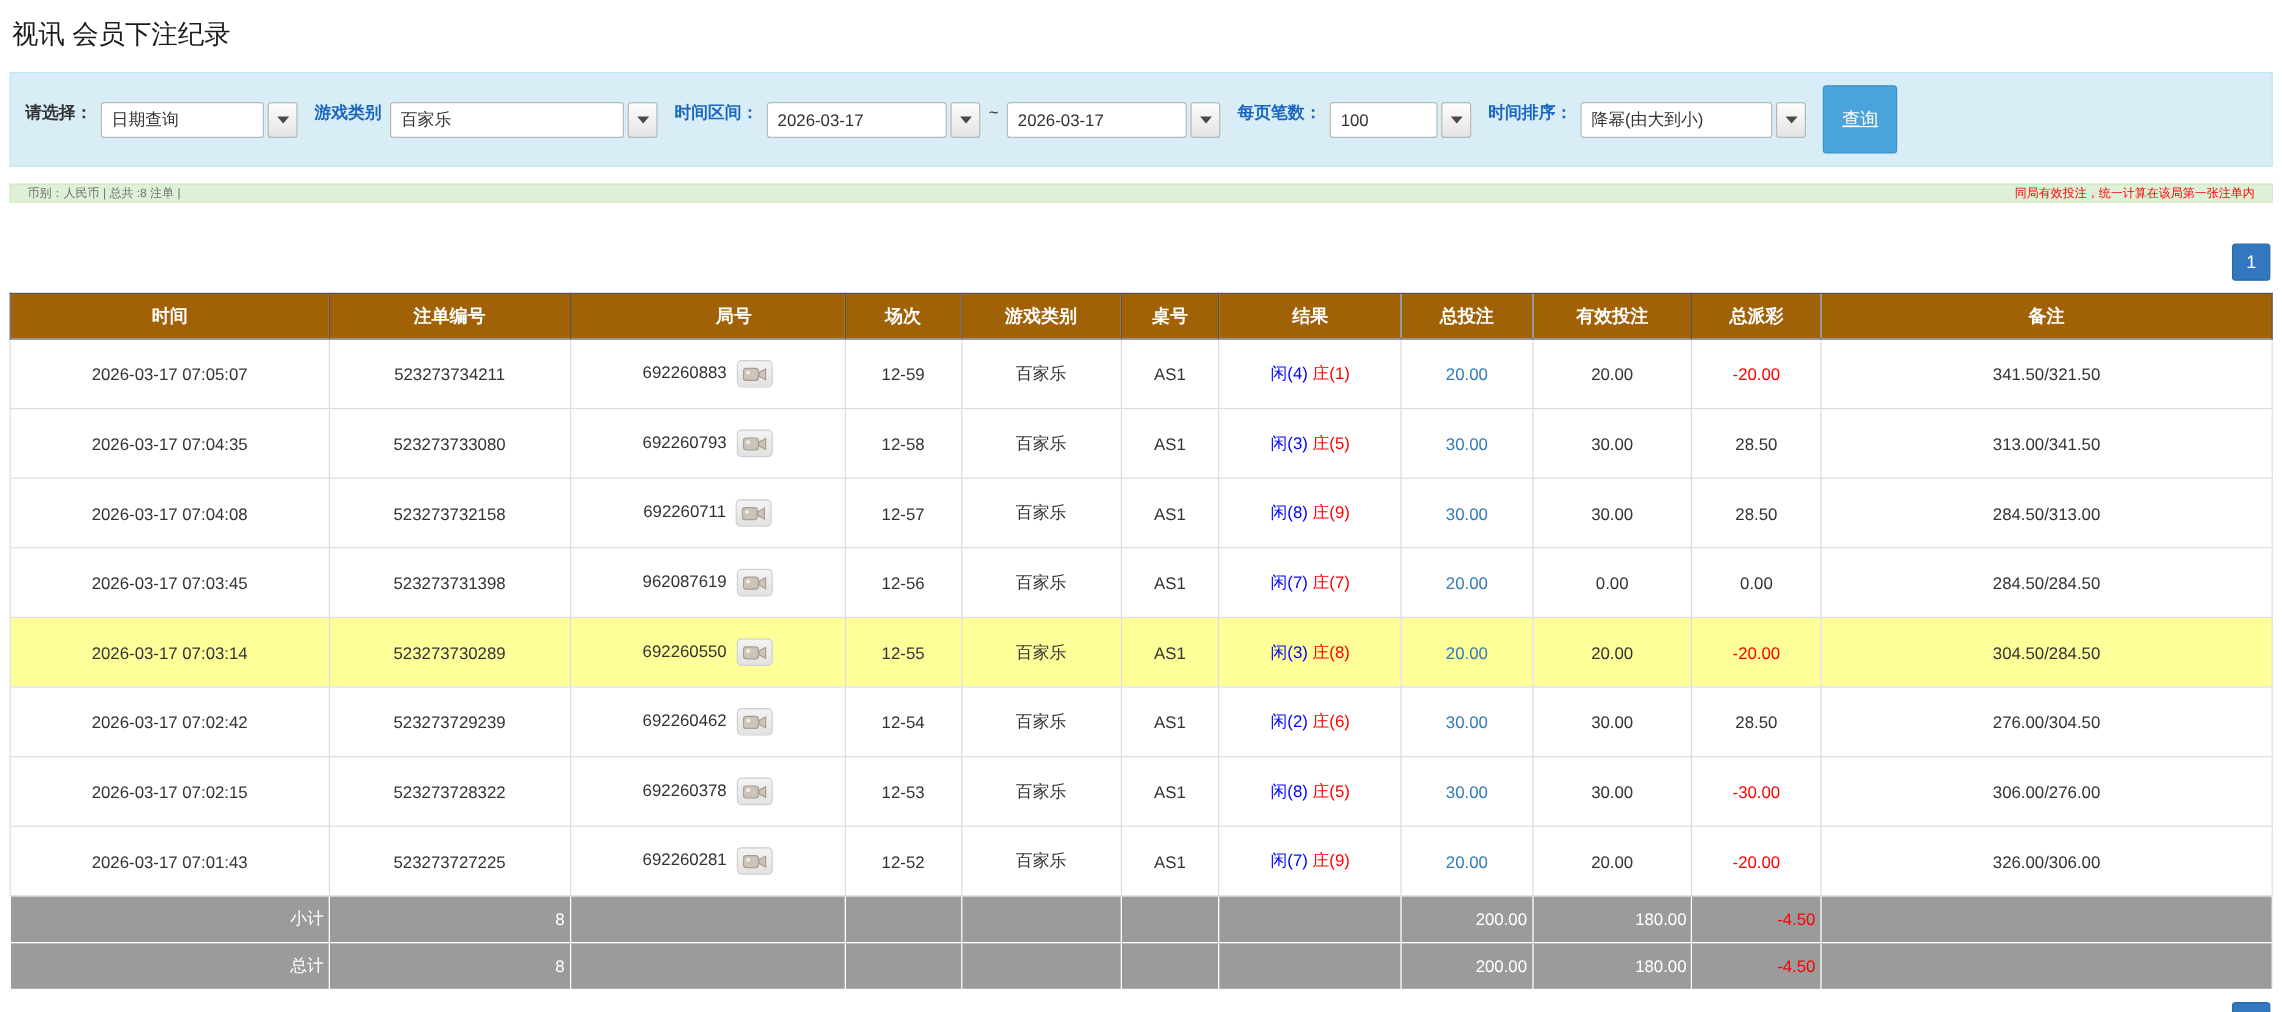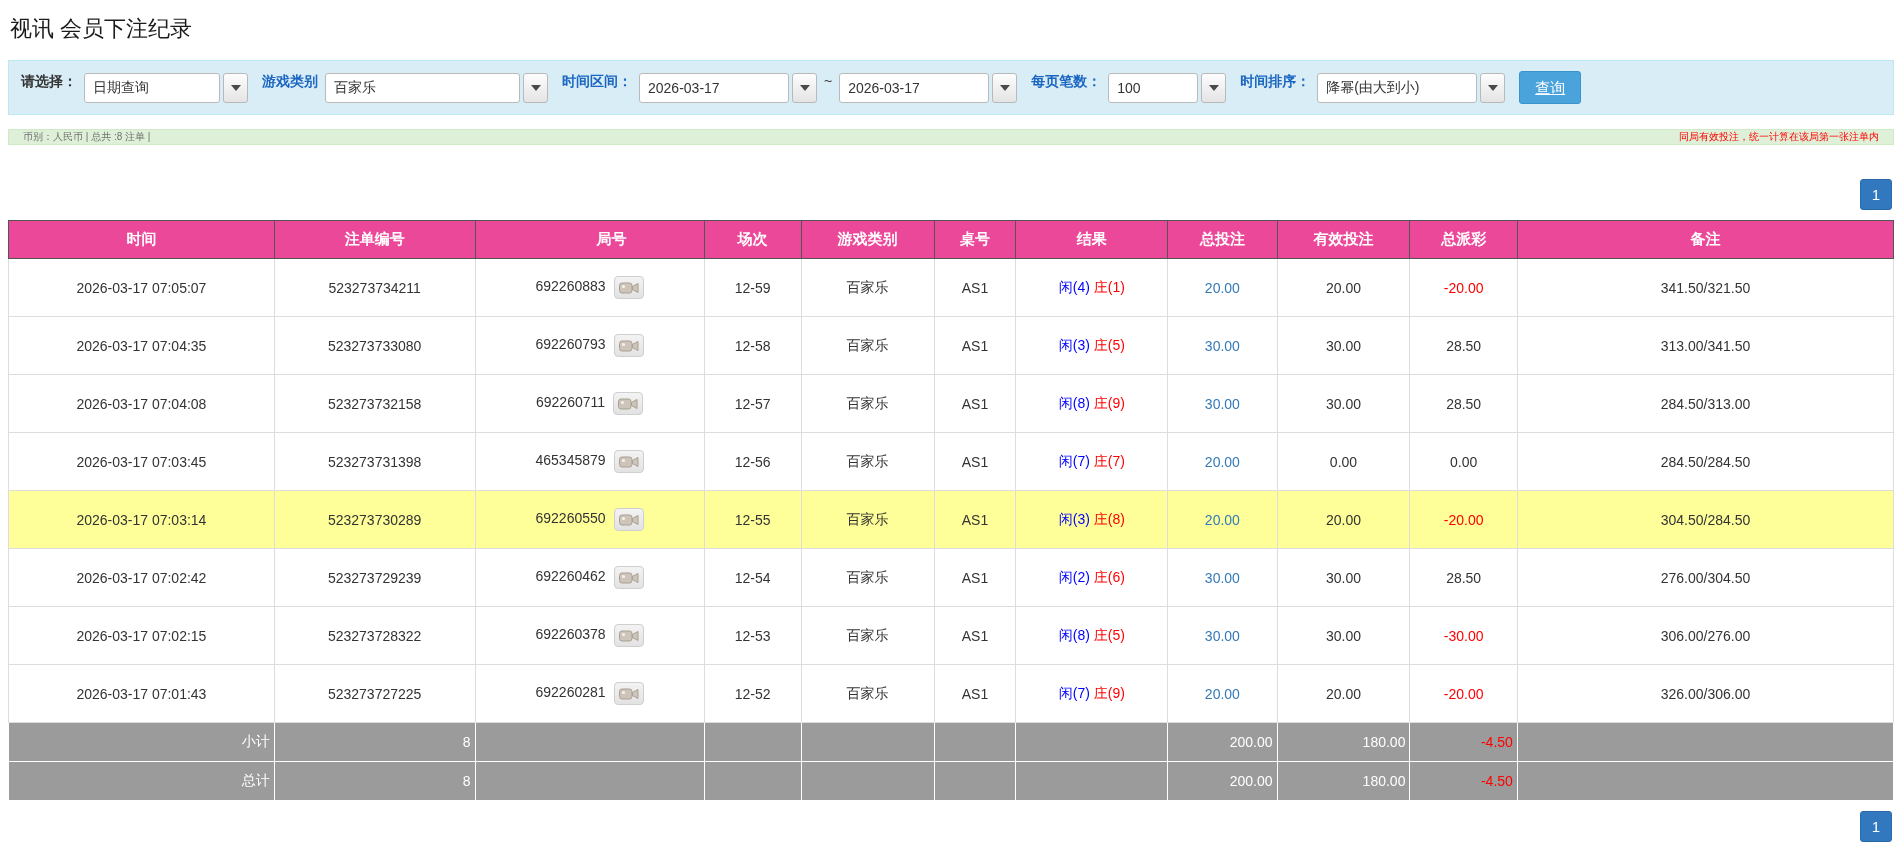--- a/index.html
+++ b/index.html
@@ -59,21 +59,21 @@
     border-top: 6px solid #4a4a4a;
   }
   .tilde { color: #333; font-size: 14px; }
   .search-btn {
     background: #4ba3dc;
     border: 1px solid #3b93cd;
     color: #fff;
     font-size: 15px;
     font-family: "Liberation Sans", "DejaVu Sans", sans-serif;
     border-radius: 3px;
-    padding: 8px 15px;
+    padding: 20px 15px;
     cursor: pointer;
     line-height: 1;
     text-decoration: underline;
   }
 
   
   .summary-bar {
     background: #dff0d8;
     border: 1px solid #d0e9c6;
     padding: 0 14px;
@@ -100,21 +100,21 @@
   }
 
   
   table.records {
     width: 100%;
     border-collapse: collapse;
     table-layout: fixed;
     font-size: 14px;
   }
   table.records thead th {
-    background: #ec4899;
+    background: #a16207;
     color: #fff;
     font-weight: bold;
     font-size: 15px;
     padding: 9px 4px;
     border: 1px solid #555;
     text-align: center;
     overflow: hidden;
     white-space: nowrap;
   }
   table.records tbody td {
@@ -320,21 +320,21 @@
     </td>
     <td><a class="bet-link">30.00</a></td>
     <td>30.00</td>
     <td>28.50</td>
     <td>284.50/313.00</td>
   </tr>
         <tr>
     <td>2026-03-17 07:03:45</td>
     <td>523273731398</td>
     <td>
-      <span>465345879</span><button class="video-btn">
+      <span>962087619</span><button class="video-btn">
               <svg width="20" height="15" viewBox="0 0 20 15">
                 <rect x="0.5" y="3" width="12.5" height="10" rx="2.5" fill="#cdc5ba" stroke="#a89f92"></rect>
                 <path d="M13.5 6.5 L19 3.5 V12.5 L13.5 9.5 Z" fill="#cdc5ba" stroke="#a89f92"></path>
                 <circle cx="4.5" cy="6.5" r="1.6" fill="#ffffff" opacity="0.75"></circle>
               </svg>
             </button>
     </td>
     <td>12-56</td>
     <td>百家乐</td>
     <td>AS1</td>

